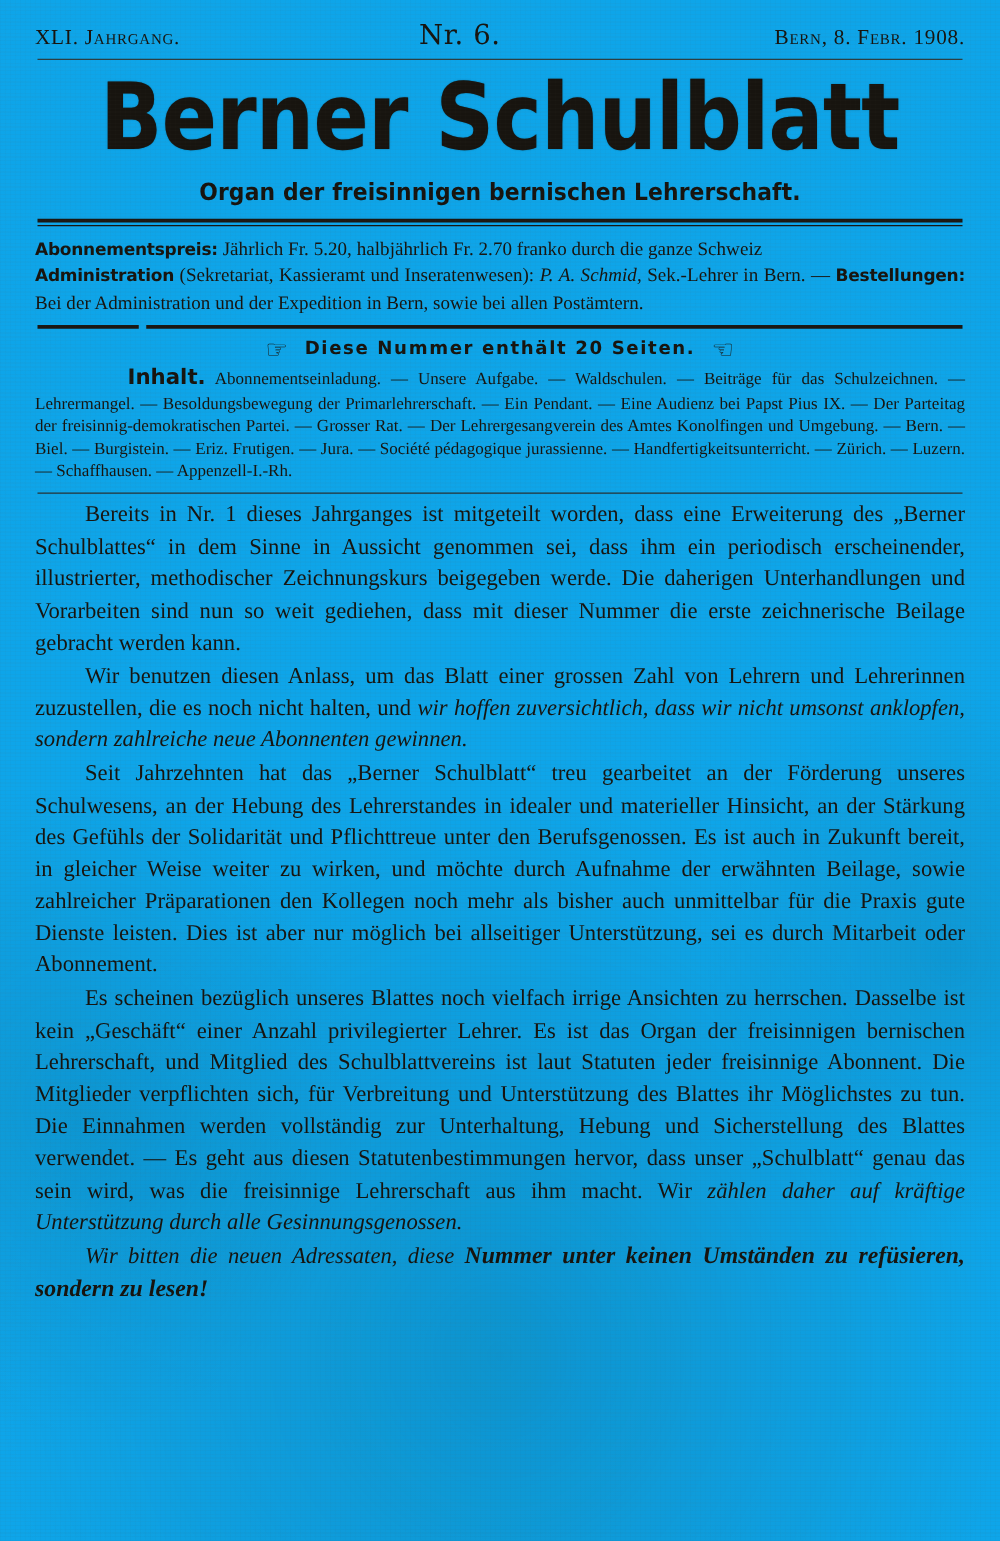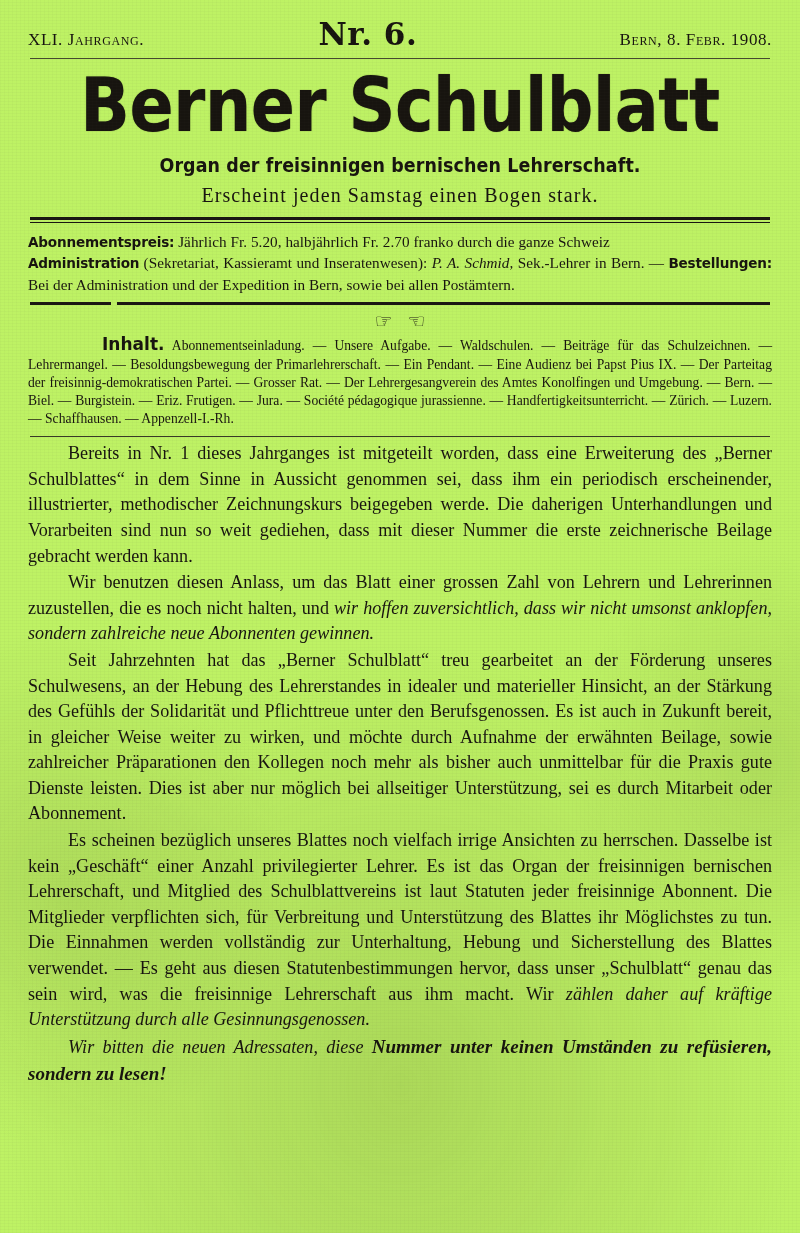--- a/index.html
+++ b/index.html
@@ -5,21 +5,21 @@
   html, body {
     margin: 0;
     padding: 0;
     background: #b8b4ad;
   }
   .page {
     position: relative;
     width: 800px;
     height: 1233px;
     margin: 0 auto;
-    background: #bef264;
+    background: #0ea5e9;
     overflow: hidden;
     font-family: "Liberation Serif", serif;
     color: #17140f;
   }
   
   .page::before {
     content: "";
     position: absolute;
     inset: 0;
     pointer-events: none;
@@ -62,22 +62,22 @@
   .topline .place {
     font-family: "Liberation Serif", serif;
     font-size: 17px;
     letter-spacing: .6px;
   }
   .smallcaps {
     font-variant: small-caps;
   }
   .topline .nummer {
     font-family: "DejaVu Serif", serif;
-    font-weight: bold;
-    font-size: 31px;
+    font-weight: normal;
+    font-size: 22px;
     letter-spacing: .5px;
     position: relative;
     left: -14px;
   }
   .rule-thin-head {
     height: 0;
     border-top: 1px solid #312c25;
     margin: 6px 2px 0 2px;
     opacity: .85;
   }
@@ -244,21 +244,20 @@
 
     <div class="topline">
       <div class="jahrgang smallcaps">XLI. Jahrgang.</div>
       <div class="nummer">Nr. 6.</div>
       <div class="place smallcaps">Bern, 8. Febr. 1908.</div>
     </div>
     <div class="rule-thin-head"></div>
 
     <div class="masthead">Berner Schulblatt</div>
     <div class="subtitle1">Organ der freisinnigen bernischen Lehrerschaft.</div>
-    <div class="subtitle2">Erscheint jeden Samstag einen Bogen stark.</div>
 
     <div class="rule-double">
       <div class="thick"></div>
       <div class="thin"></div>
     </div>
 
     <div class="subs">
       <div class="l1">
         <span class="bld">Abonnementspreis:</span>
         <span>Jährlich Fr. 5.20, halbjährlich Fr. 2.70 franko durch die ganze Schweiz</span>
@@ -274,20 +273,21 @@
     </div>
 
     <div class="rule-split">
       <div class="seg-a"></div>
       <div class="gap"></div>
       <div class="seg-b"></div>
     </div>
 
     <div class="banner">
       <span class="hand right">☞</span>
+      <span>Diese Nummer enthält 20 Seiten.</span>
       <span class="hand left">☞</span>
     </div>
 
     <div class="inhalt">
       <span class="lead">Inhalt.</span>
       <span>Abonnementseinladung. — Unsere Aufgabe. — Waldschulen. — Beiträge für das Schulzeichnen. — Lehrermangel. — Besoldungsbewegung der Primarlehrerschaft. — Ein Pendant. — Eine Audienz bei Papst Pius IX. — Der Parteitag der freisinnig-demokratischen Partei. — Grosser Rat. — Der Lehrergesangverein des Amtes Konolfingen und Umgebung. — Bern. — Biel. — Burgistein. — Eriz. Frutigen. — Jura. — Société pédagogique jurassienne. — Handfertigkeitsunterricht. — Zürich. — Luzern. — Schaffhausen. — Appenzell-I.-Rh.</span>
     </div>
 
     <div class="rule-hair"></div>
 

